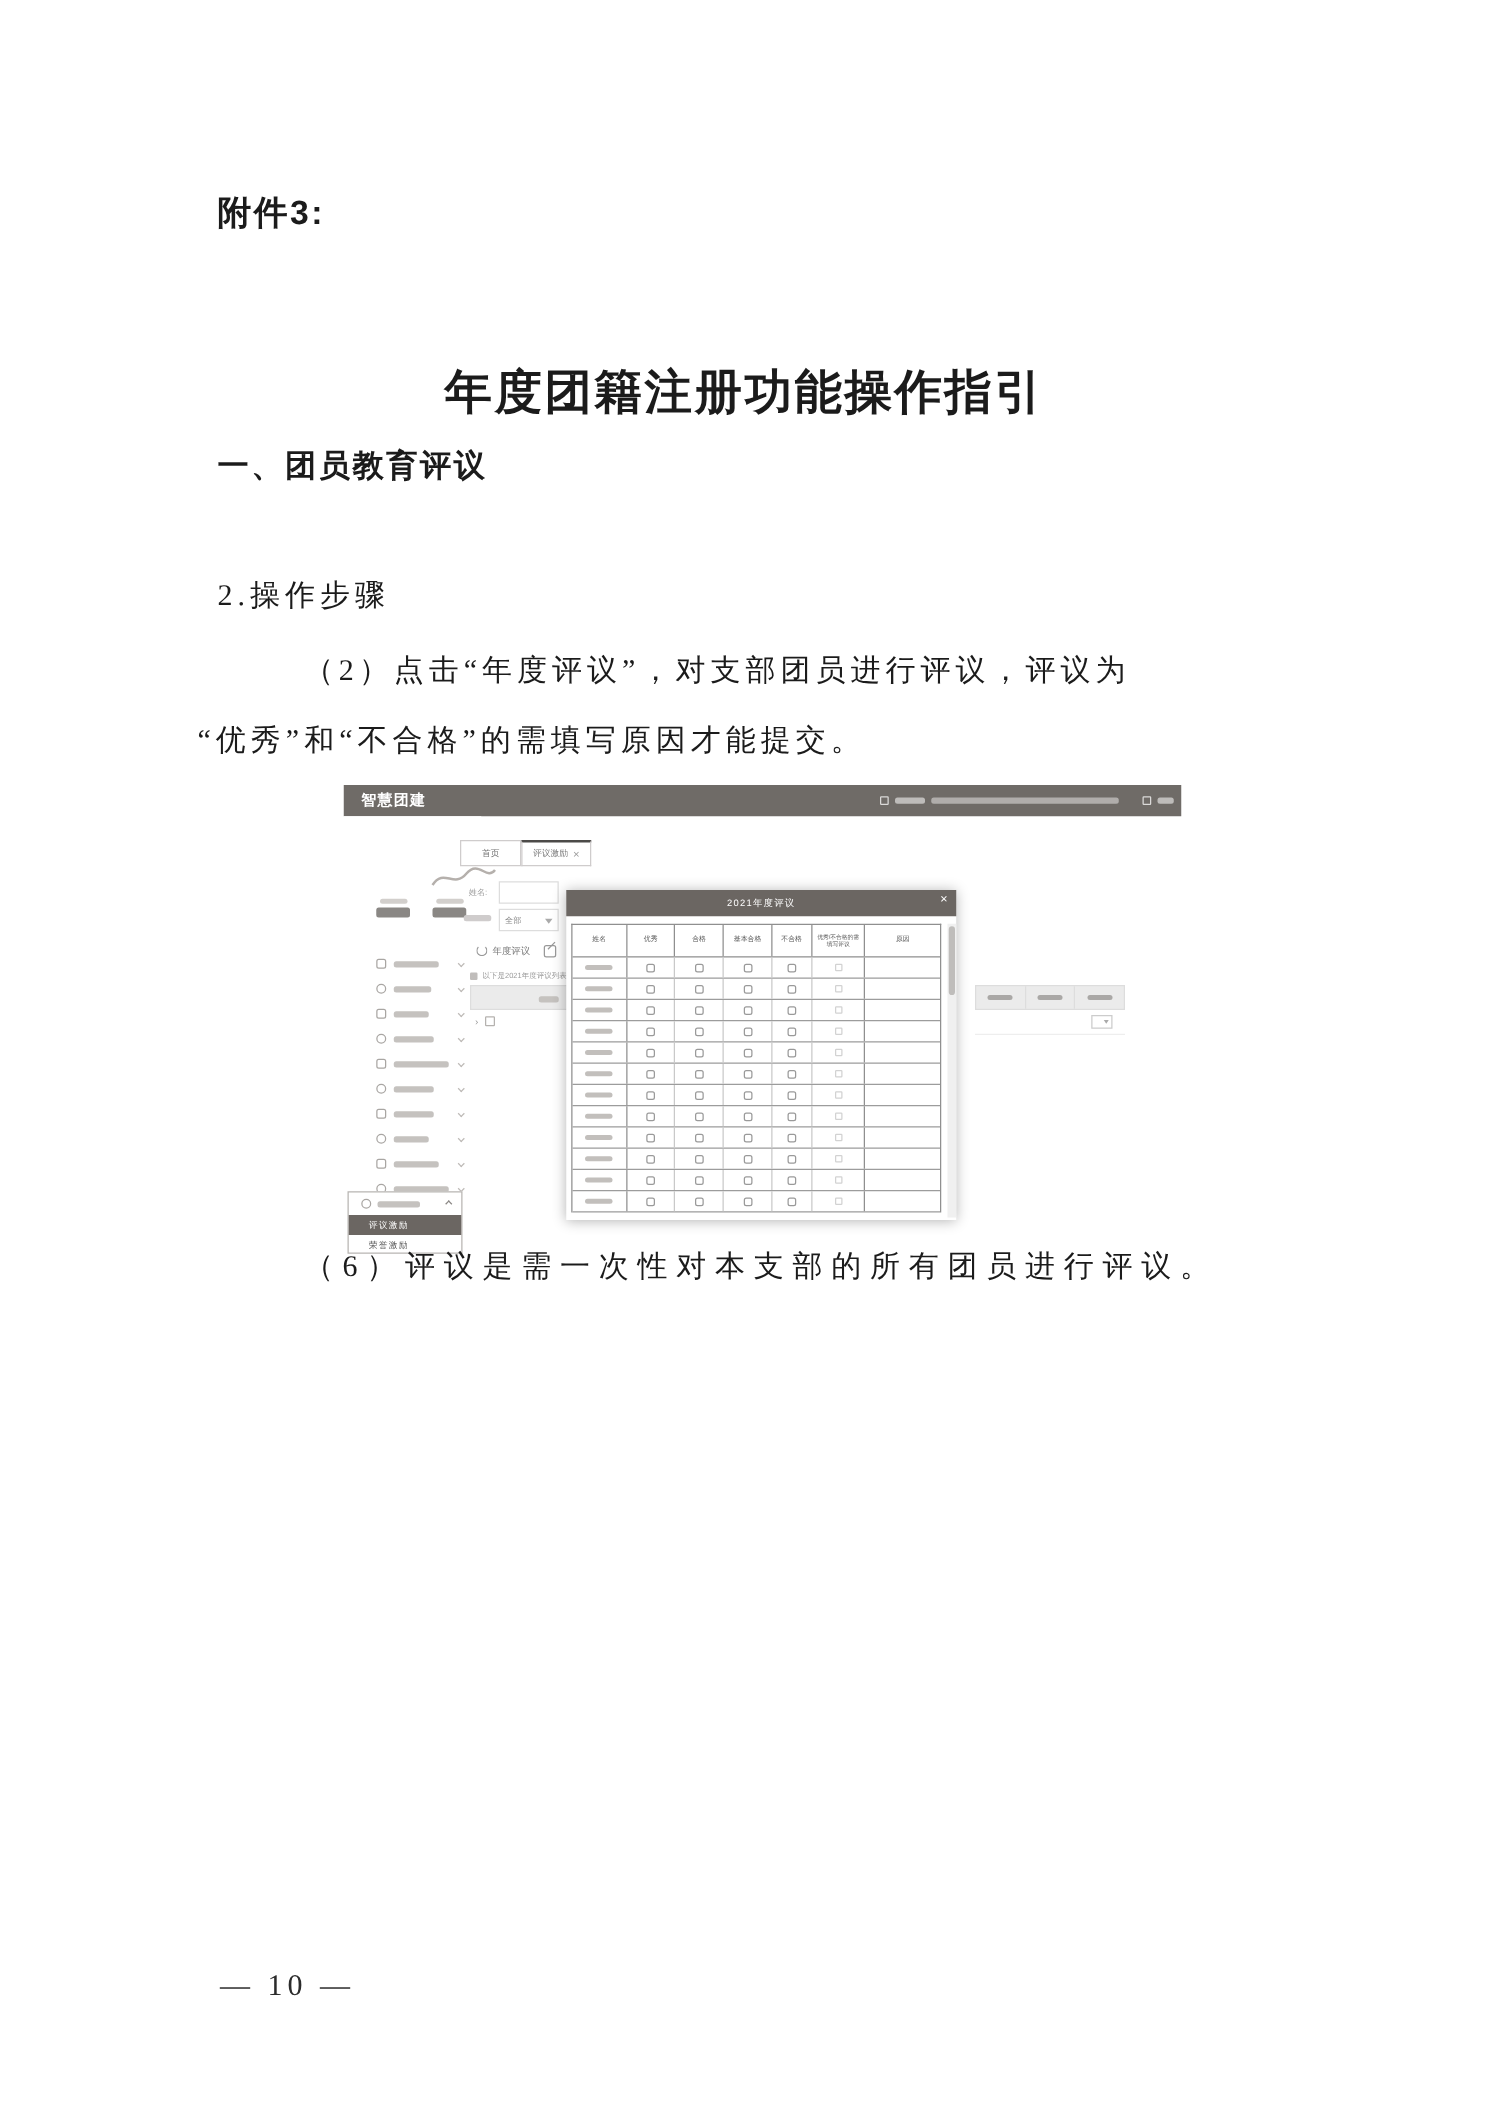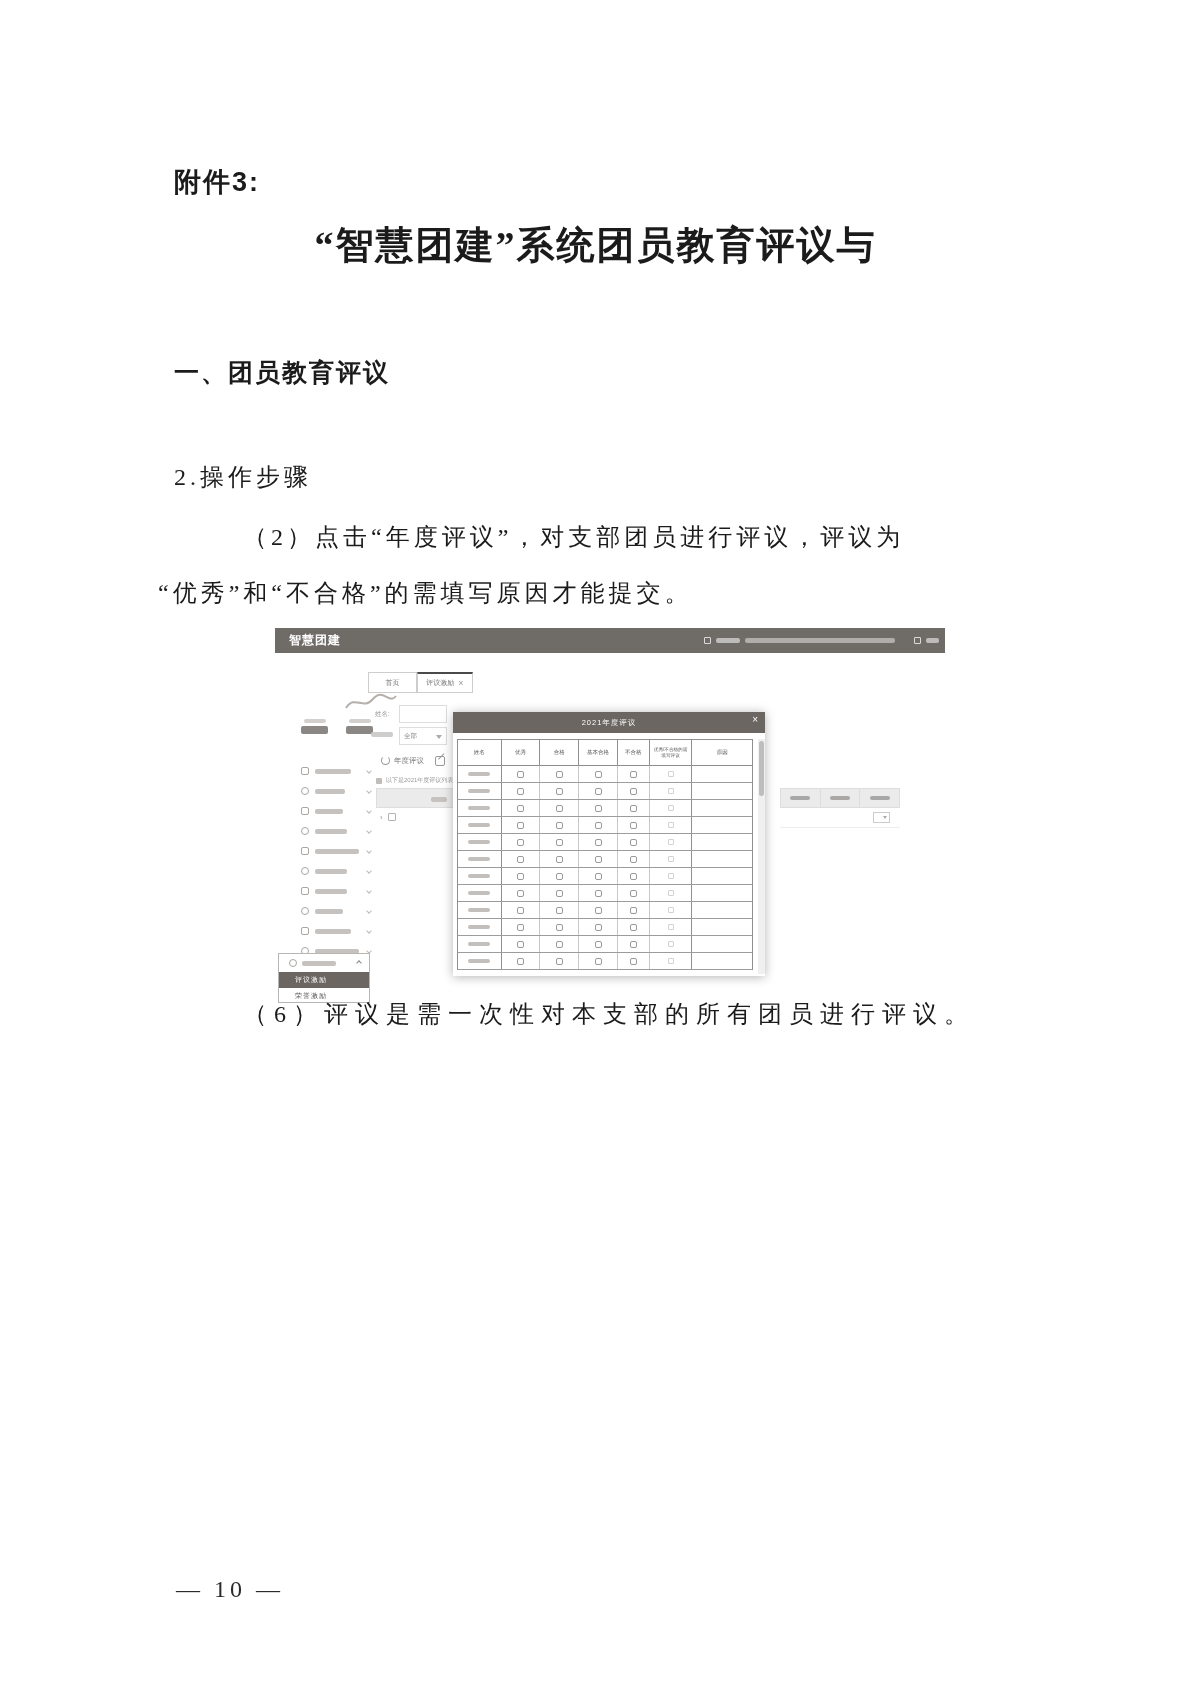--- a/index.html
+++ b/index.html
@@ -1,21 +1,21 @@
 <!DOCTYPE html>
 <html><head>
 <meta charset="utf-8">
 <style>
   html,body{margin:0;padding:0;background:#ffffff;}
   #page{position:relative;width:1191px;height:1684px;background:#fff;overflow:hidden;
         font-family:"Liberation Serif", serif;color:#1b1b1b;}
   .abs{position:absolute;margin:0;}
 
   
-  .attach{left:174px;top:164px;font-family:"Liberation Sans",sans-serif;font-weight:bold;
+  .attach{left:174px;top:152px;font-family:"Liberation Sans",sans-serif;font-weight:bold;
           font-size:27px;letter-spacing:2px;}
   .title{left:0;width:100%;text-align:center;font-weight:bold;font-size:38px;letter-spacing:2px;}
   .t1{top:220px;} .t2{top:288px;}
   .heading{left:174px;top:356px;font-family:"Liberation Sans",sans-serif;font-weight:bold;
            font-size:25px;letter-spacing:2px;}
   .para{font-size:24px;letter-spacing:4px;line-height:1.2;white-space:nowrap;}
   .p-path{left:174px;top:408px;}
   .p-steps{left:174px;top:463px;}
   .p-s1a{left:243px;top:523px;}
   .p-s1b{left:158px;top:579px;}
@@ -130,21 +130,21 @@
   .mini-cb{width:6px;height:6px;border:1px solid #d2d2d2;border-radius:1px;}
   .m-scroll{position:absolute;right:0;top:27px;bottom:2px;width:7px;background:#f0f0f0;}
   .m-thumb{position:absolute;left:1px;top:2px;width:5px;height:55px;background:#bfbdbb;border-radius:3px;}
 </style>
 </head>
 <body>
 
 <div id="page">
 
   <p class="abs attach">附件3:</p>
-  <p class="abs title t1">“智慧团建”系统团员教育评议与</p>
+  <p class="abs title t2">年度团籍注册功能操作指引</p>
   <p class="abs heading">一、团员教育评议</p>
   <p class="abs para p-steps">2.操作步骤</p>
   <p class="abs para p-s1a">（2）点击“年度评议”，对支部团员进行评议，评议为</p>
   <p class="abs para p-s1b">“优秀”和“不合格”的需填写原因才能提交。</p>
 
   <div class="abs shot">
 
     <div class="topbar">
       <span class="brand">智慧团建</span>
       <div class="top-right">

